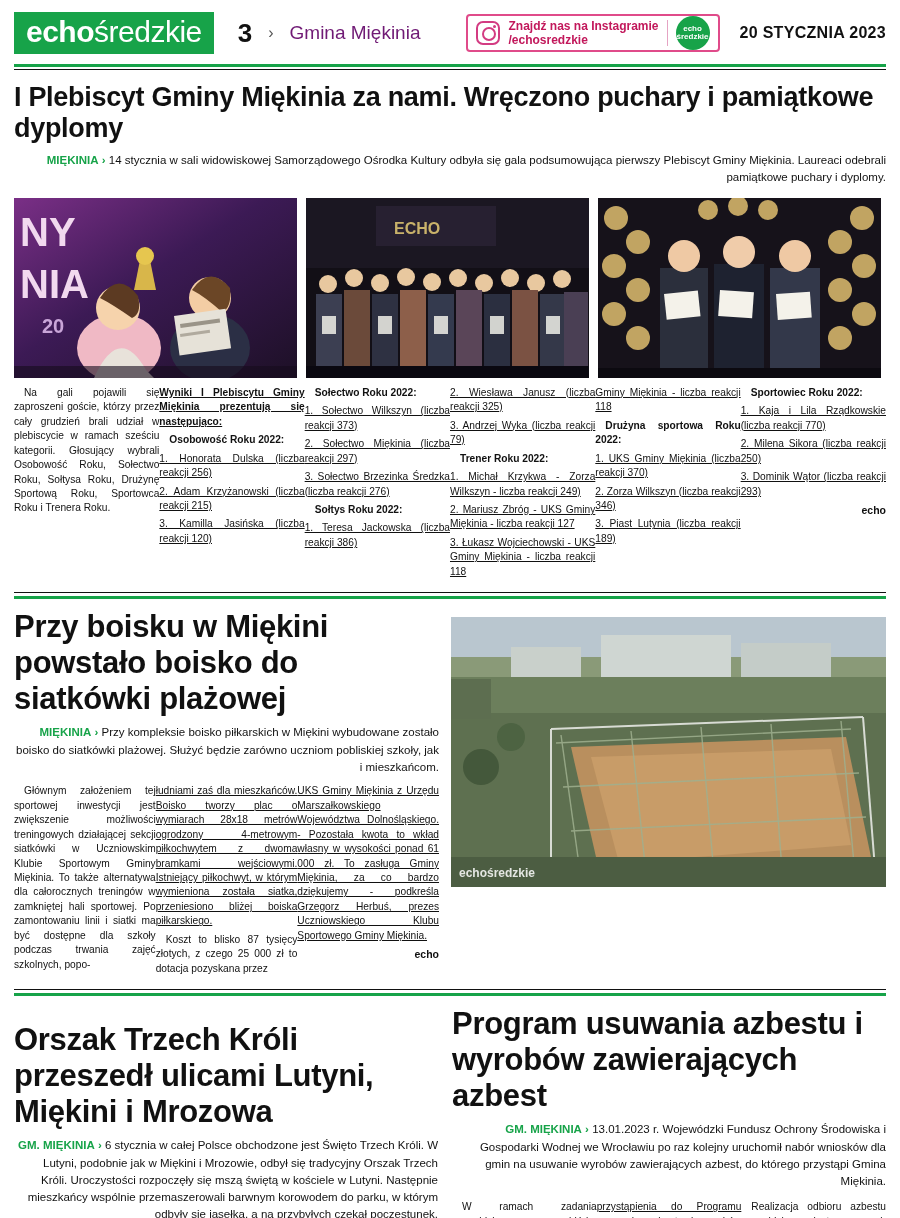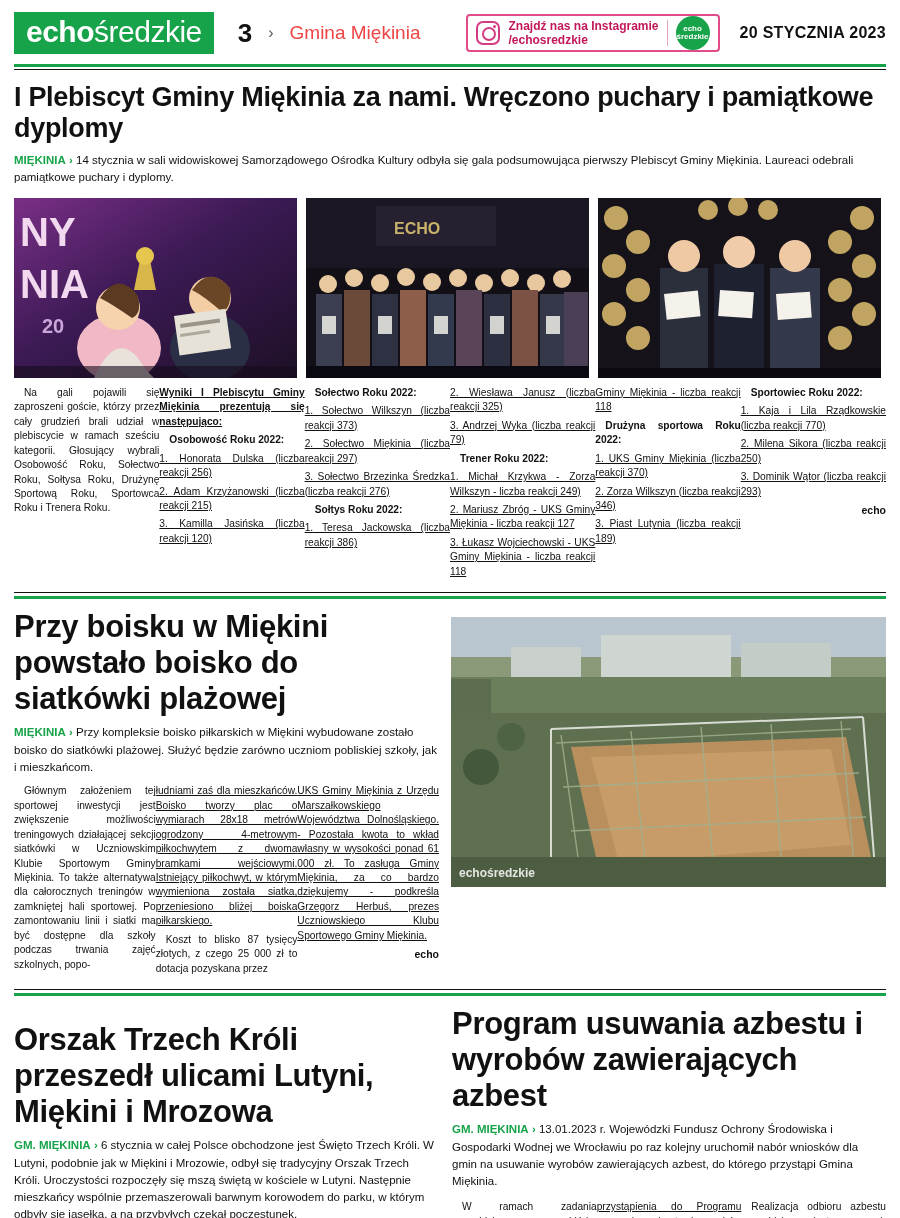--- a/index.html
+++ b/index.html
@@ -14,37 +14,37 @@
   }
   .page { width:900px; height:1000px; position:relative; padding:0 14px; }
 
   
   .masthead { display:flex; align-items:center; height:58px; padding-top:8px; gap:10px; }
   .logo-box { background:#17a349; color:#fff; padding:5px 12px 7px 12px; font-size:30px; font-weight:bold; letter-spacing:-0.5px; line-height:1; }
   .logo-box .echo { font-weight:bold; }
   .logo-box .sredzkie { font-weight:normal; }
   .page-num { font-size:26px; font-weight:bold; margin-left:14px; }
   .breadcrumb-sep { font-size:16px; color:#555; margin:0 6px; }
-  .breadcrumb-text { font-size:19px; color:#ef4444; }
+  .breadcrumb-text { font-size:19px; color:#701a75; }
   .insta-box { margin-left:36px; border:2px solid #e04b8a; border-radius:4px; display:flex; align-items:center; height:38px; padding:0 8px; gap:8px; }
   .insta-icon { width:24px; height:24px; border:2px solid #d33b82; border-radius:7px; position:relative; display:inline-block; }
   .insta-icon::after { content:""; position:absolute; width:10px; height:10px; border:2px solid #d33b82; border-radius:50%; left:4px; top:4px; }
   .insta-icon::before { content:""; position:absolute; width:3px; height:3px; background:#d33b82; border-radius:50%; right:2px; top:2px; }
   .insta-text { font-size:12px; font-weight:bold; color:#c2185b; line-height:1.2; }
   .insta-divider { width:1px; height:26px; background:#e5a3c3; }
   .insta-logo { background:#17a349; color:#fff; font-size:8px; font-weight:bold; border-radius:50%; width:34px; height:34px; display:flex; flex-direction:column; align-items:center; justify-content:center; line-height:1; }
   .date { margin-left:auto; font-size:16px; font-weight:bold; letter-spacing:0.3px; }
 
   .rule-green { height:3px; background:#17a349; margin-top:6px; }
   .rule-thin { height:1px; background:#111; margin-top:2px; }
 
   
   h1.headline { font-size:27px; line-height:1.15; margin:12px 0 8px 0; font-weight:bold; letter-spacing:-0.3px; }
   h2.headline { font-size:31px; line-height:1.15; margin:10px 0 8px 0; font-weight:bold; letter-spacing:-0.3px; }
-  .lead { font-size:11.5px; line-height:1.5; margin:0 0 8px 0; }
+  .lead { font-size:11.5px; line-height:1.5; margin:0 0 8px 0;text-align:right; }
   .lead .arrow { color:#17a349; font-weight:bold; }
   .place-green { color:#17a349; font-weight:bold; }
 
   
   .photo { position:relative; overflow:hidden; background:#3b82f6; }
   .photo-wrap { position:relative; margin-top:11px; }
   .wm { position:absolute; left:8px; bottom:7px; font-size:12px; color:#fff; opacity:.85; font-weight:bold; }
 
   .row-photos { display:flex; gap:9px; }
 

